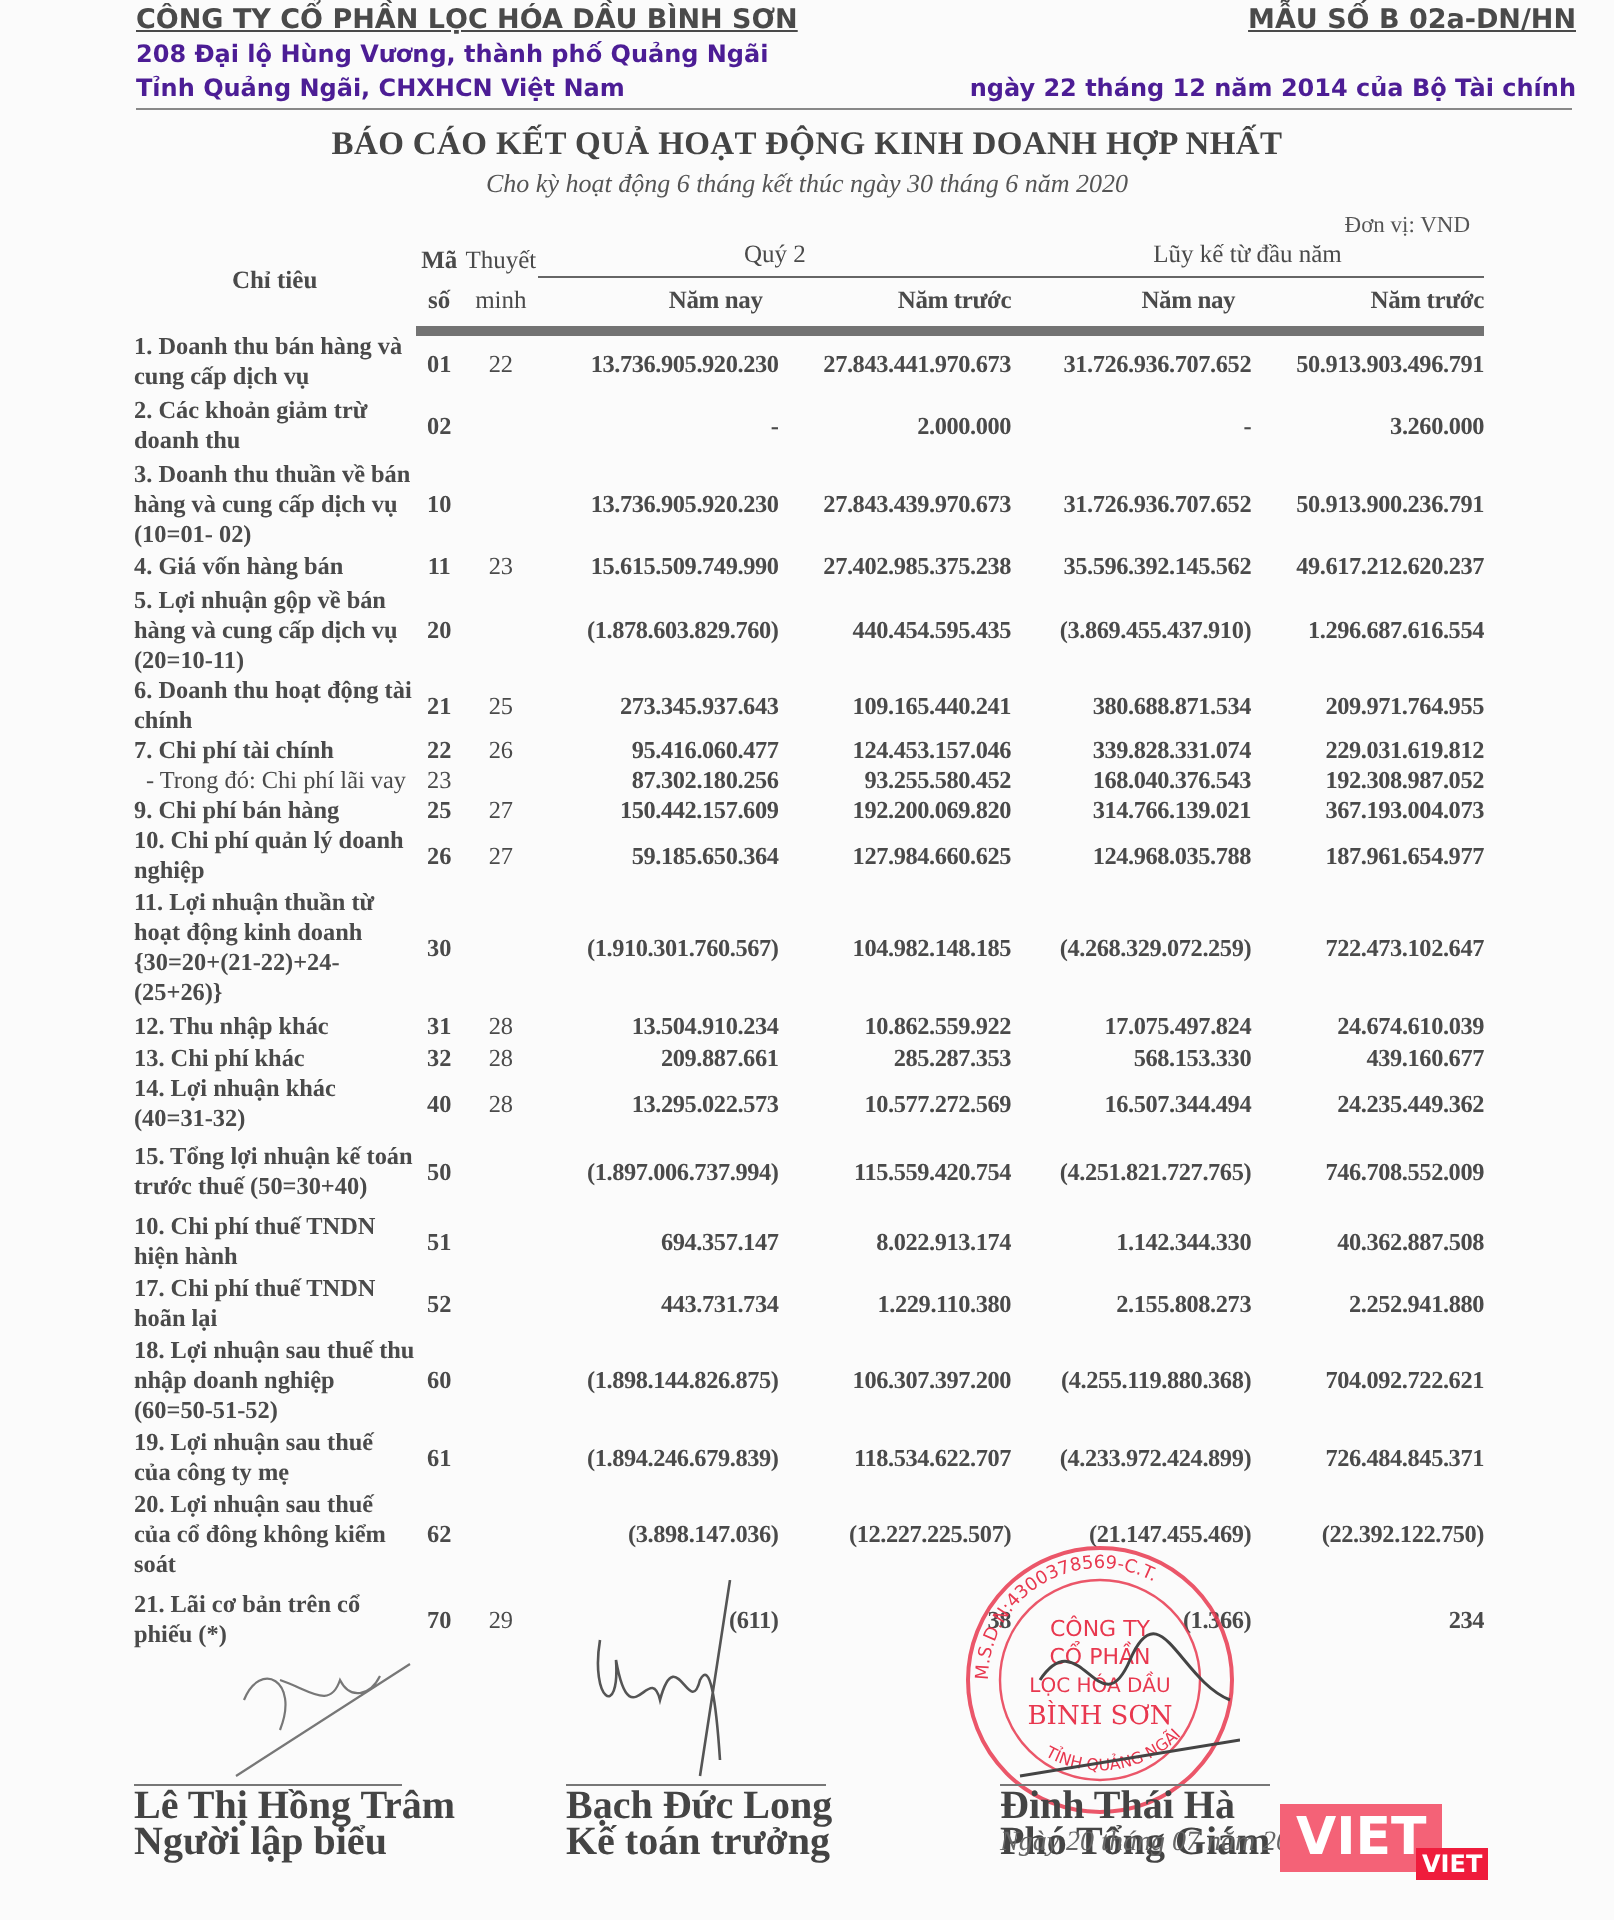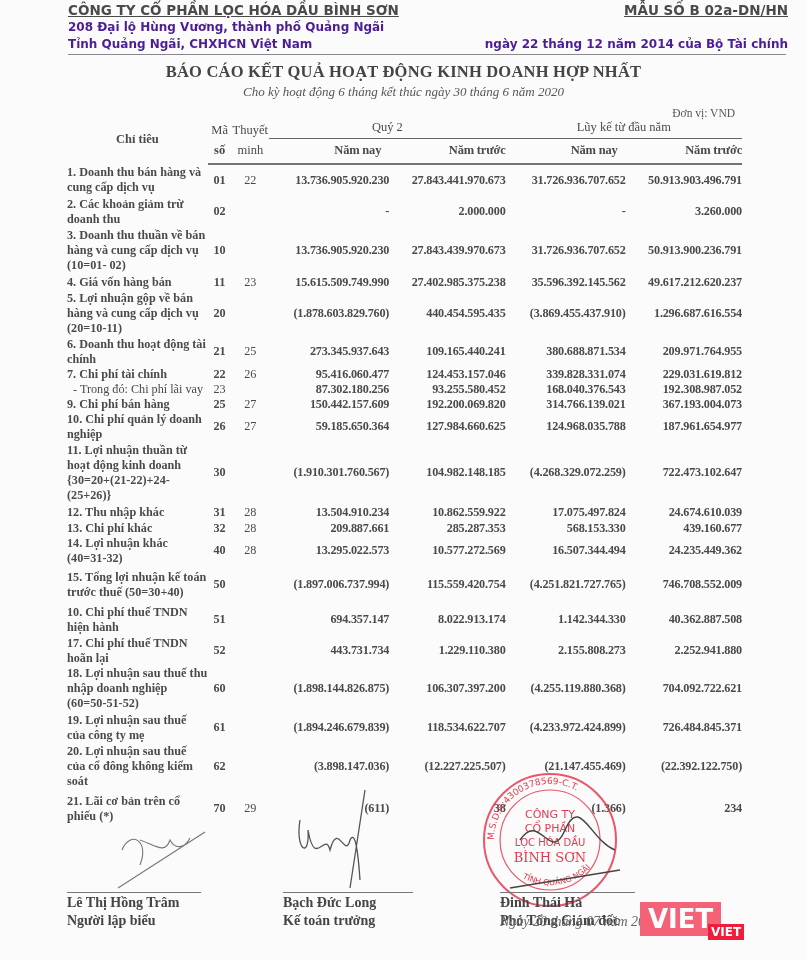--- a/index.html
+++ b/index.html
@@ -15,22 +15,22 @@
   th { font-weight:normal; font-size:12.5px; padding:0; }
   td { padding:0; vertical-align:middle; }
   .c-name { width:148px; text-align:left; line-height:15px; font-weight:bold; }
   .c-ms { width:25px; text-align:center; font-weight:bold; }
   .c-tm { width:38px; text-align:center; font-weight:normal; }
   .c-v { text-align:right; font-weight:bold; width:116px; letter-spacing:-0.2px; }
   .c-v.v2 { width:120px; }
   .sub .c-name { font-weight:normal; padding-left:6px; }
   .sub .c-ms { font-weight:normal; }
   .grp-line { border-bottom:1.5px solid #666; }
-  .head-bottom td, .head-bottom th { border-bottom:2px solid #737373; }
-  .sig-block { position:absolute; top:894px; font-weight:bold; font-size:14px; line-height:18px; color:#444; }
+  .head-bottom td, .head-bottom th { border-bottom:5px solid #737373; }
+  .sig-block { position:absolute; top:894px; font-weight:bold; font-size:20px; line-height:18px; color:#444; }
   .sig-role { font-weight:bold; }
   .date { position:absolute; left:500px; top:914px; font-style:italic; font-size:14px; color:#666; }
   .stamp { position:absolute; left:480px; top:770px; width:140px; height:140px; }
   .logo { position:absolute; left:640px; top:902px; }
   .logo .big { background:#f46277; color:#fff; font-family:"DejaVu Sans", sans-serif; font-weight:bold; font-size:26px; padding:2px 8px; display:inline-block; }
   .logo .small { background:#ef1c3c; color:#fff; font-family:"DejaVu Sans", sans-serif; font-weight:bold; font-size:12px; padding:1px 3px; display:inline-block; position:absolute; left:68px; top:22px; }
 </style>
 </head>
 <body>
 
@@ -50,21 +50,21 @@
 </div>
 
 <div class="title">BÁO CÁO KẾT QUẢ HOẠT ĐỘNG KINH DOANH HỢP NHẤT</div>
 <div class="subtitle">Cho kỳ hoạt động 6 tháng kết thúc ngày 30 tháng 6 năm 2020</div>
 <div class="unit">Đơn vị: VND</div>
 
 <table>
   <thead>
     <tr>
       <th class="c-name" rowspan="2" style="font-weight:bold;text-align:center;">Chỉ tiêu</th>
-      <th class="c-ms" style="font-weight:normal;padding-top:6px;">Mã</th>
+      <th class="c-ms" style="font-weight:bold;padding-top:6px;">Mã</th>
       <th class="c-tm" style="font-weight:normal;padding-top:6px;">Thuyết</th>
       <th colspan="2" class="grp-line" style="height:22px;">Quý 2</th>
       <th colspan="2" class="grp-line">Lũy kế từ đầu năm</th>
     </tr>
     <tr class="head-bottom">
       <th class="c-ms" style="height:24px;">số</th>
       <th class="c-tm">minh</th>
       <th class="c-v" style="text-align:right;padding-right:8px;">Năm nay</th>
       <th class="c-v v2" style="text-align:right;">Năm trước</th>
       <th class="c-v" style="text-align:right;padding-right:8px;">Năm nay</th>

